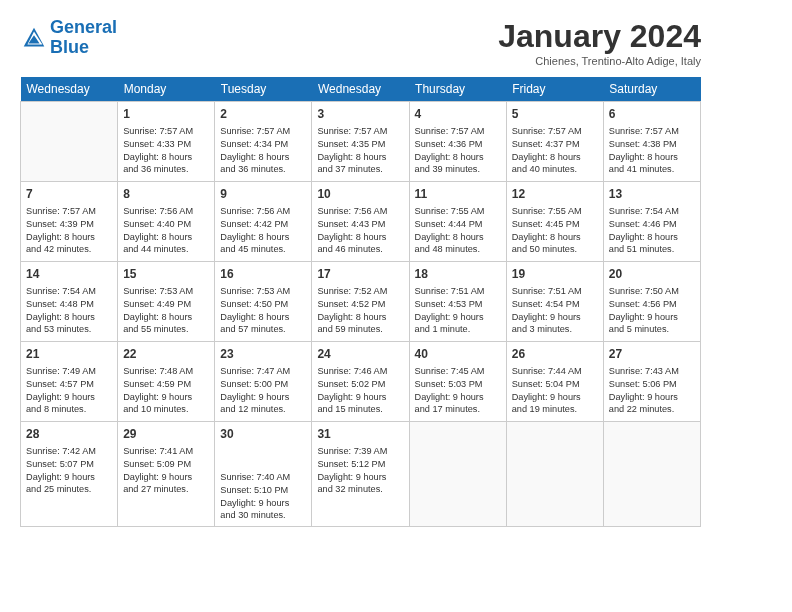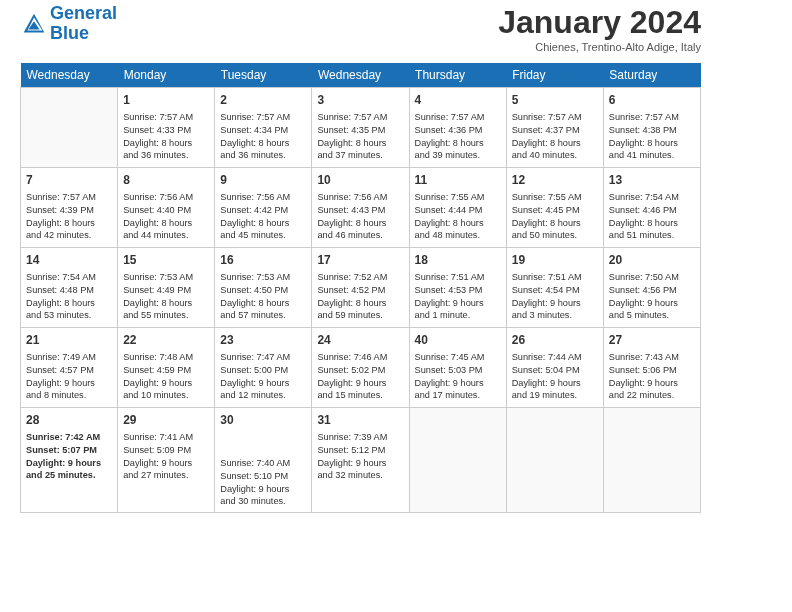--- a/index.html
+++ b/index.html
@@ -6,21 +6,21 @@
     body {
       font-family: Arial, sans-serif;
       background: #fff;
       width: 792px;
       height: 612px;
       overflow: hidden;
     }
     .page {
       width: 721px;
       min-height: 612px;
-      padding: 4px 20px 10px 20px;
+      padding: 18px 20px 10px 20px;
     }
     .header {
       display: flex;
       justify-content: space-between;
       align-items: flex-start;
       margin-bottom: 10px;
     }
     .logo {
       display: flex;
       align-items: center;
@@ -316,21 +316,21 @@
             <span class="day-num">27</span>
             <div class="day-info" style="white-space: pre-line;">Sunrise: 7:43 AM
 Sunset: 5:06 PM
 Daylight: 9 hours
 and 22 minutes.</div>
           </td>
         </tr>
         <tr>
           <td>
             <span class="day-num">28</span>
-            <div class="day-info" style="white-space: pre-line; font-weight: bold;">Sunrise: 7:42 AM
+            <div class="day-info" style="white-space: pre-line;">Sunrise: 7:42 AM
 Sunset: 5:07 PM
 Daylight: 9 hours
 and 25 minutes.</div>
           </td>
           <td>
             <span class="day-num">29</span>
             <div class="day-info" style="white-space: pre-line;">Sunrise: 7:41 AM
 Sunset: 5:09 PM
 Daylight: 9 hours
 and 27 minutes.</div>

